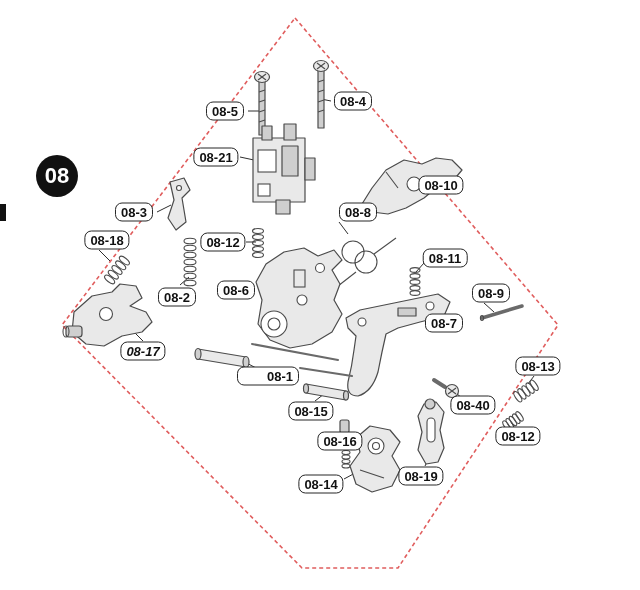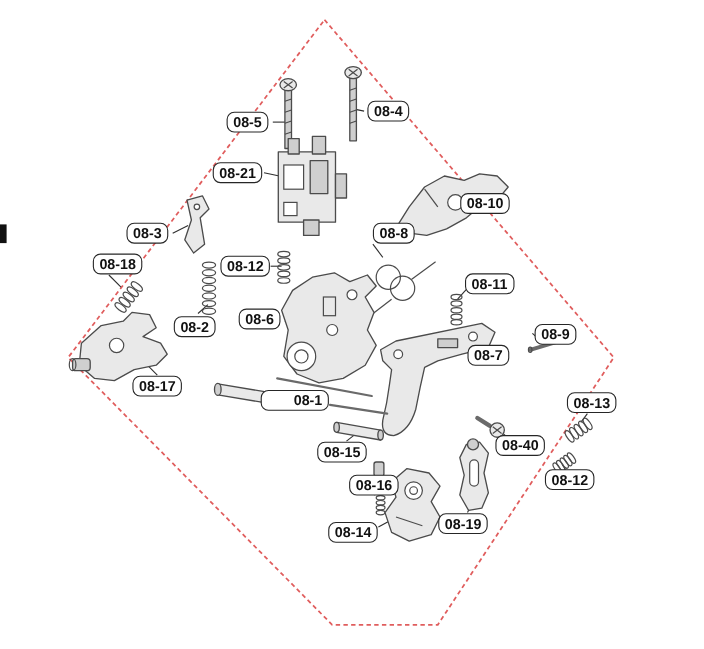--- a/index.html
+++ b/index.html
@@ -25,20 +25,21 @@
     background:#111;color:#fff;display:flex;align-items:center;justify-content:center;
     font-size:22px;font-weight:bold;z-index:4;
   }
   .edge-mark{position:absolute;left:0;top:204px;width:6px;height:17px;background:#111;}
 </style>
 </head>
 <body>
 
 <div class="stage">
 
+  <div class="group-badge">08</div>
   <div class="edge-mark"></div>
 
   <svg class="diagram-svg" width="640" height="590" viewBox="0 0 640 590">
 
     <polygon points="295,18 558,325 398,568 302,568 62,325" fill="none" stroke="#e05d5d" stroke-width="1.6" stroke-dasharray="4 3"></polygon>
 
     <g>
       <line class="leader" x1="248" y1="111" x2="261" y2="111"></line>
       <line class="leader" x1="331" y1="101" x2="321" y2="99"></line>
       <line class="leader" x1="240" y1="157" x2="254" y2="160"></line>
@@ -245,24 +246,24 @@
       <div class="part-label" style="left: 353px; top: 101px;">08-4</div>
       <div class="part-label" style="left: 216px; top: 157px;">08-21</div>
       <div class="part-label" style="left: 441px; top: 185px;">08-10</div>
       <div class="part-label" style="left: 134px; top: 212px;">08-3</div>
       <div class="part-label" style="left: 358px; top: 212px;">08-8</div>
       <div class="part-label" style="left: 107px; top: 240px;">08-18</div>
       <div class="part-label" style="left: 223px; top: 242px;">08-12</div>
       <div class="part-label" style="left: 445px; top: 258px;">08-11</div>
       <div class="part-label" style="left: 177px; top: 297px;">08-2</div>
       <div class="part-label" style="left: 236px; top: 290px;">08-6</div>
-      <div class="part-label" style="left: 505px; top: 293px; margin-top: 11px;">08-9</div>
+      <div class="part-label" style="left: 491px; top: 293px;">08-9</div>
       <div class="part-label" style="left: 444px; top: 323px;">08-7</div>
-      <div class="part-label" style="left: 143px; top: 351px;">08-17</div>
-      <div class="part-label" style="left: 268px; top: 364px; padding-left: 29px;">08-1</div>
+      <div class="part-label" style="left: 143px; top: 351px; font-style: italic;">08-17</div>
+      <div class="part-label" style="left: 268px; top: 376px; padding-left: 29px;">08-1</div>
       <div class="part-label" style="left: 538px; top: 366px;">08-13</div>
       <div class="part-label" style="left: 311px; top: 411px;">08-15</div>
       <div class="part-label" style="left: 473px; top: 405px;">08-40</div>
       <div class="part-label" style="left: 308px; top: 441px; margin-left: 32px;">08-16</div>
       <div class="part-label" style="left: 518px; top: 436px;">08-12</div>
       <div class="part-label" style="left: 421px; top: 476px;">08-19</div>
       <div class="part-label" style="left: 321px; top: 484px;">08-14</div>
     </div>
 
 </div>

